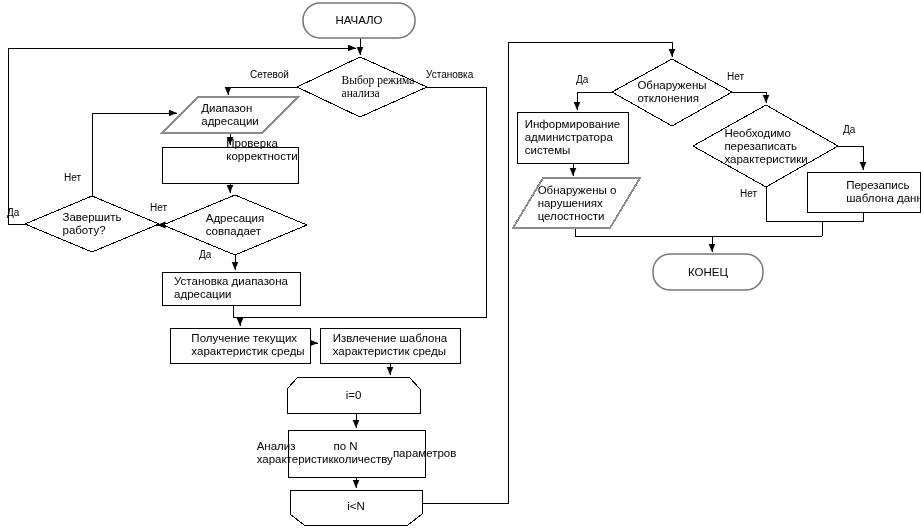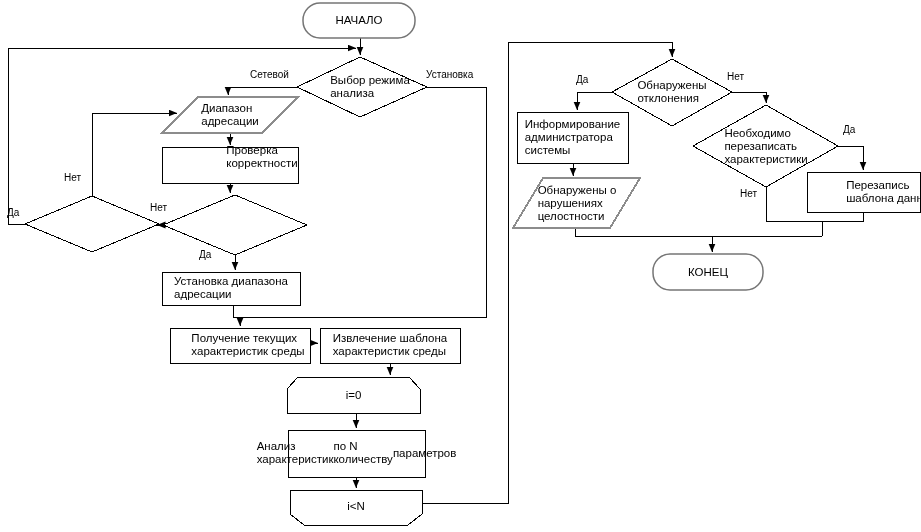--- a/index.html
+++ b/index.html
@@ -83,26 +83,30 @@
       <polygon class="shape" points="672,59 732,92 672,126 612,92"></polygon>
       <rect class="shape" x="517" y="112" width="111" height="51"></rect>
       <polygon class="shape soft" points="543,178 640,178 610,228 513,228"></polygon>
       <polygon class="shape" points="766,105 838,146 766,187 693,146"></polygon>
       <rect class="shape" x="807" y="172" width="113" height="40"></rect>
       <rect class="shape term" x="653" y="254" width="110" height="36" rx="17"></rect>
     </g>
   </svg>
 
   <div class="node-label" style="left:303px;top:3px;width:112px;height:35px;">НАЧАЛО</div>
-  <div class="node-label" style="left:310px;top:58px;width:120px;height:57px;">Выбор режима
+  <div class="node-label" style="left:318px;top:58px;width:120px;height:57px;font-family:Liberation Serif, serif;">Выбор режима
 анализа</div>
   <div class="node-label" style="left:175px;top:97px;width:110px;height:36px;">Диапазон
 адресации</div>
-  <div class="node-label" style="left:162px;top:139px;width:136px;height:36px;padding-left:32px;">Проверка
+  <div class="node-label" style="left:162px;top:132px;width:136px;height:36px;padding-left:32px;">Проверка
 корректности</div>
+  <div class="node-label" style="left:168px;top:195px;width:134px;height:60px;">Адресация
+совпадает</div>
+  <div class="node-label" style="left:28px;top:196px;width:128px;height:56px;">Завершить
+работу?</div>
   <div class="node-label" style="left:162px;top:271px;width:138px;height:34px;">Установка диапазона
 адресации</div>
   <div class="node-label" style="left:170px;top:327px;width:140px;height:36px;margin-left:8px;">Получение текущих
 характеристик среды</div>
   <div class="node-label" style="left:320px;top:327px;width:140px;height:36px;">Извлечение шаблона
 характеристик среды</div>
   <div class="node-label it" style="left:287px;top:377px;width:133px;height:36px;">i=0</div>
 
   <div class="node-label stack" style="left:288px;top:429px;width:137px;height:48px;">
     <div><span>Анализ характеристик</span></div>

